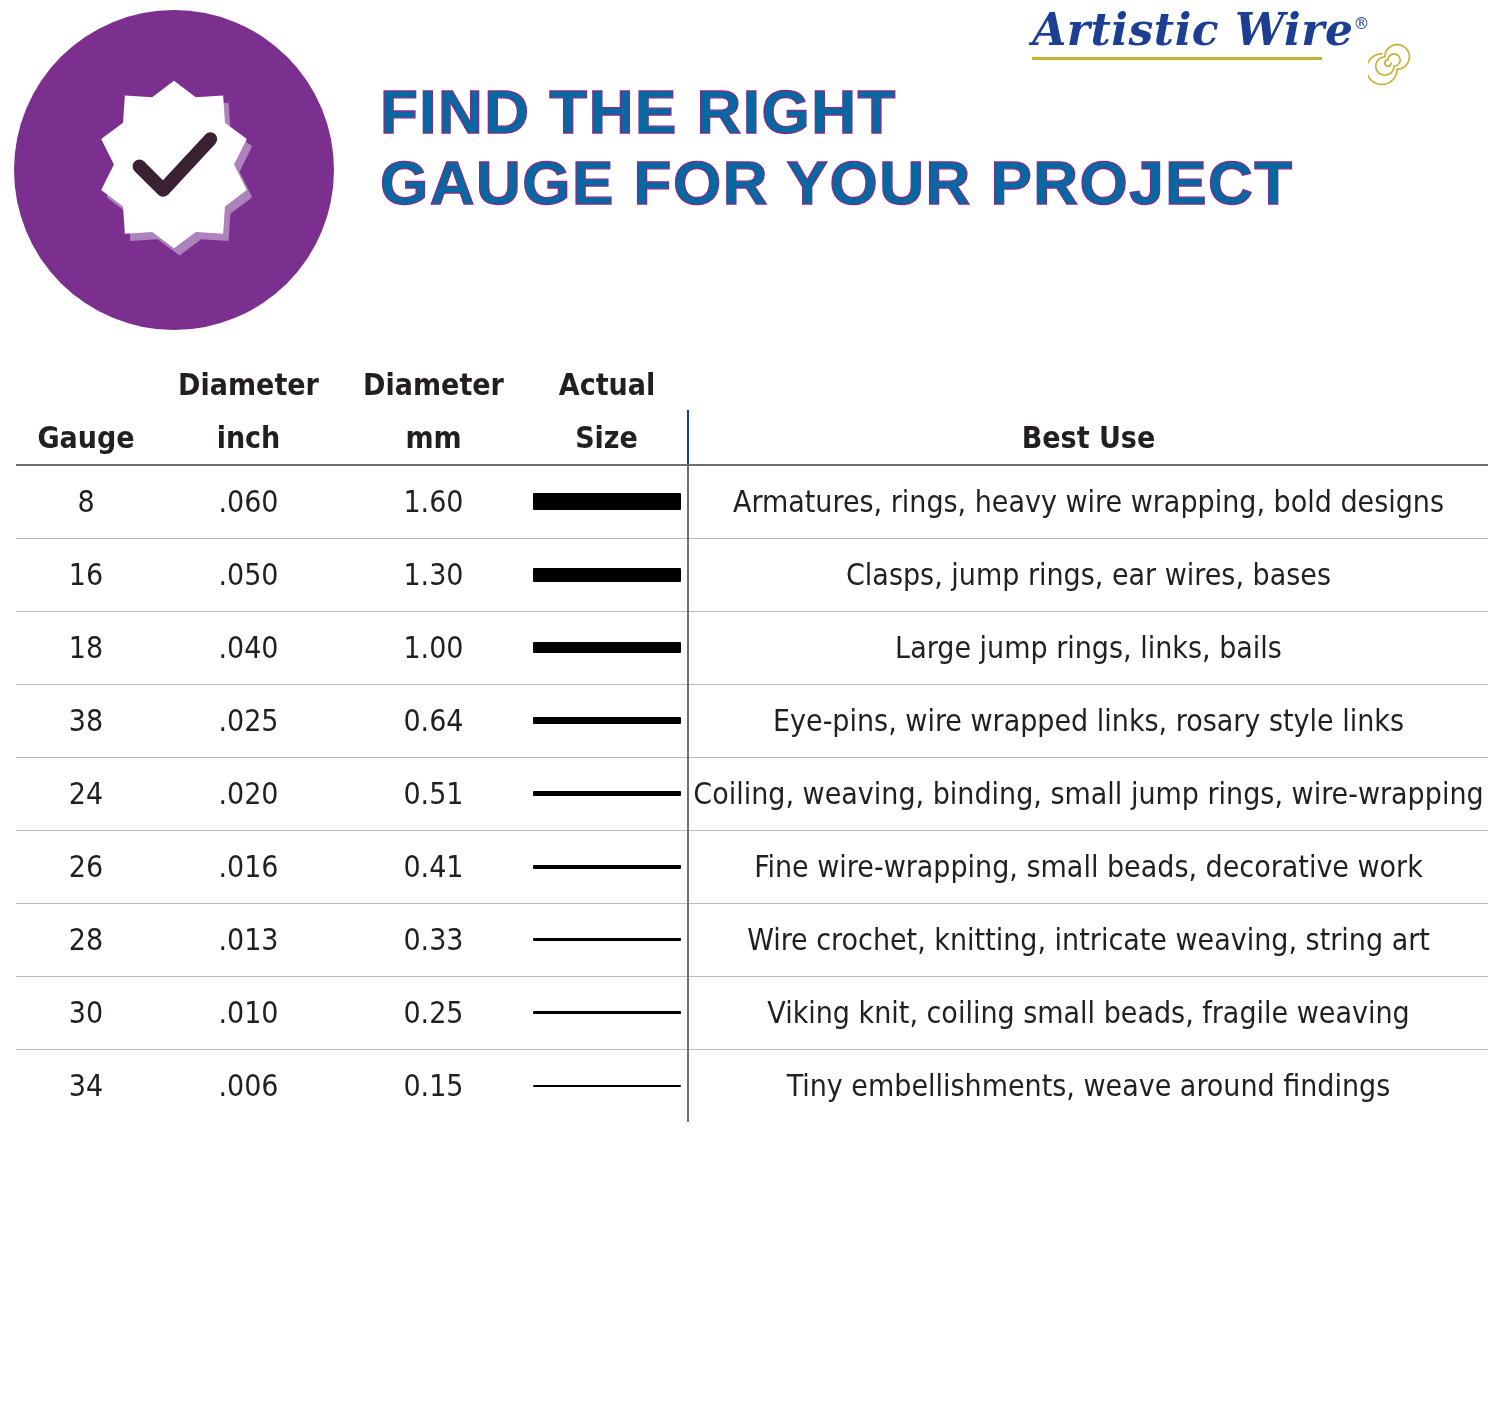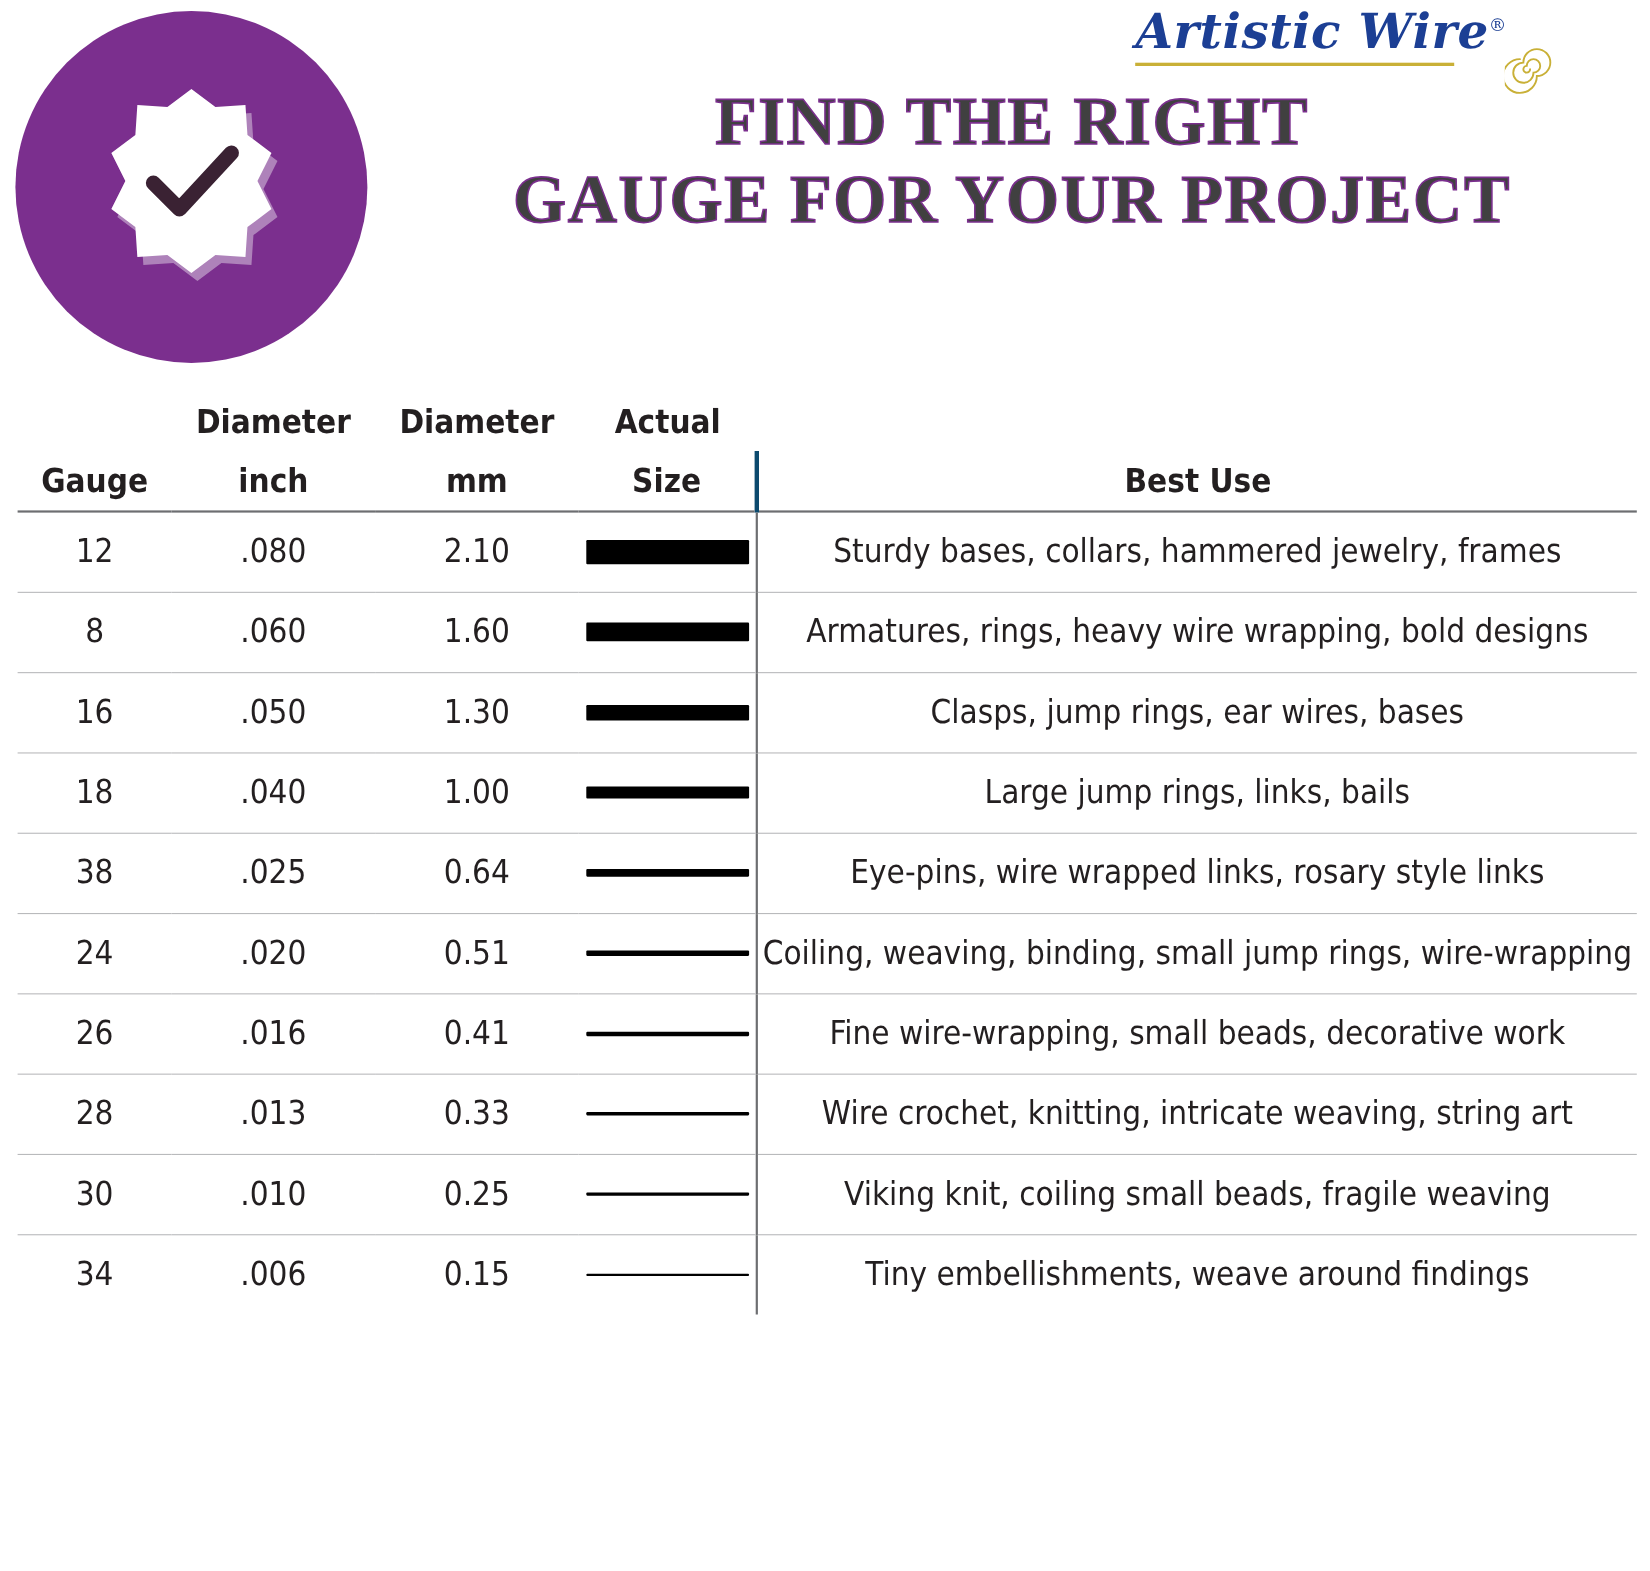--- a/index.html
+++ b/index.html
@@ -40,28 +40,27 @@
     margin-left: -91px;
     margin-top: -91px;
   }
   .title-block {
     position: absolute;
     left: 380px;
     top: 80px;
     width: 1080px;
   }
   .title-line {
-    font-family: Liberation Serif, serif;
+    font-family: Liberation Sans, sans-serif;
     font-weight: bold;
     font-size: 62px;
     letter-spacing: 1.5px;
-    color: #404040;
+    color: #0369a1;
     line-height: 1.02;
     text-transform: uppercase;
-    text-align: center;
     -webkit-text-stroke: 1.4px #7b2f8e;
   }
   .title-line.l1 { margin-bottom: 8px; }
   .brand {
     position: absolute;
     right: 130px;
     top: 4px;
     text-align: center;
   }
   .brand-name {
@@ -147,21 +146,21 @@
     border-radius: 1px;
   }
 
   td.use-cell {
     border-left: 2px solid #6d6e71;
     font-size: 30px;
     padding: 0 10px;
     white-space: nowrap;
   }
   th.use-head {
-    border-left: 4px solid #0c4a6e;
+    border-left: 2px solid #0c4a6e;
   }
   th.gauge-head, th.inch-head, th.mm-head, th.size-head { }
 </style>
 </head>
 <body>
 
 <div class="header">
 
   <div class="badge">
     <svg class="star" viewBox="0 0 200 200">
@@ -208,29 +207,20 @@
       <tr class="head-bot">
         <th class="gauge-head">Gauge</th>
         <th class="inch-head">inch</th>
         <th class="mm-head">mm</th>
         <th class="size-head">Size</th>
         <th class="use-head">Best Use</th>
       </tr>
     </thead>
     <tbody id="table-body">
         <tr>
-          <td>12</td>
-          <td>.080</td>
-          <td>2.10</td>
-          <td class="size-cell">
-            <div class="wire-bar" style="height: 22px;"></div>
-          </td>
-          <td class="use-cell">Sturdy bases, collars, hammered jewelry, frames</td>
-        </tr>
-        <tr>
           <td>8</td>
           <td>.060</td>
           <td>1.60</td>
           <td class="size-cell">
             <div class="wire-bar" style="height: 17px;"></div>
           </td>
           <td class="use-cell">Armatures, rings, heavy wire wrapping, bold designs</td>
         </tr>
         <tr>
           <td>16</td>

